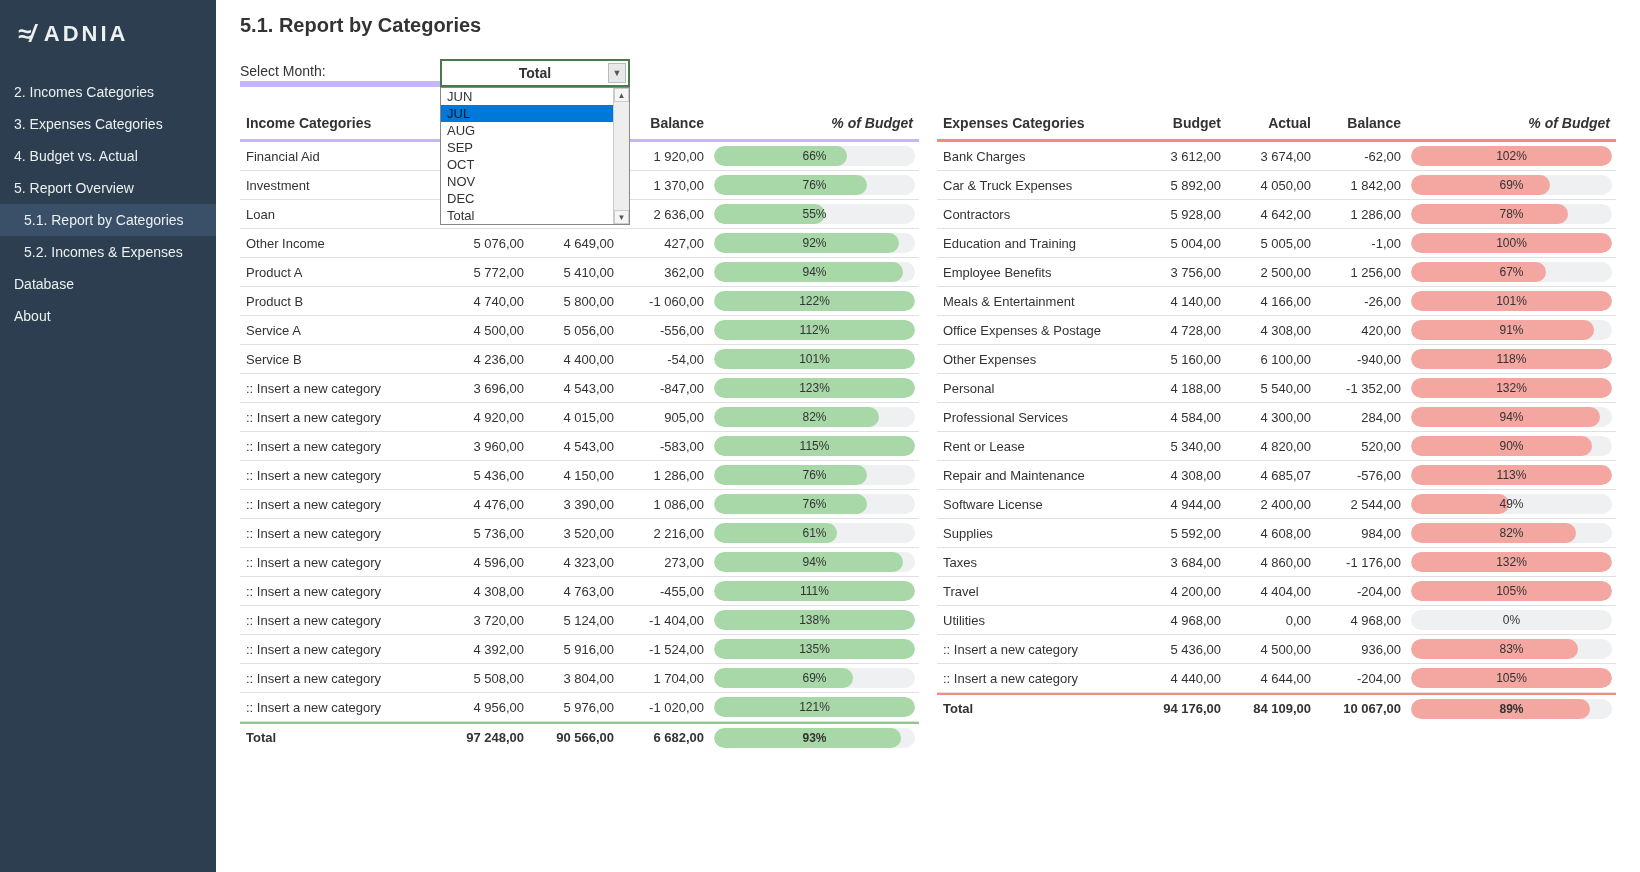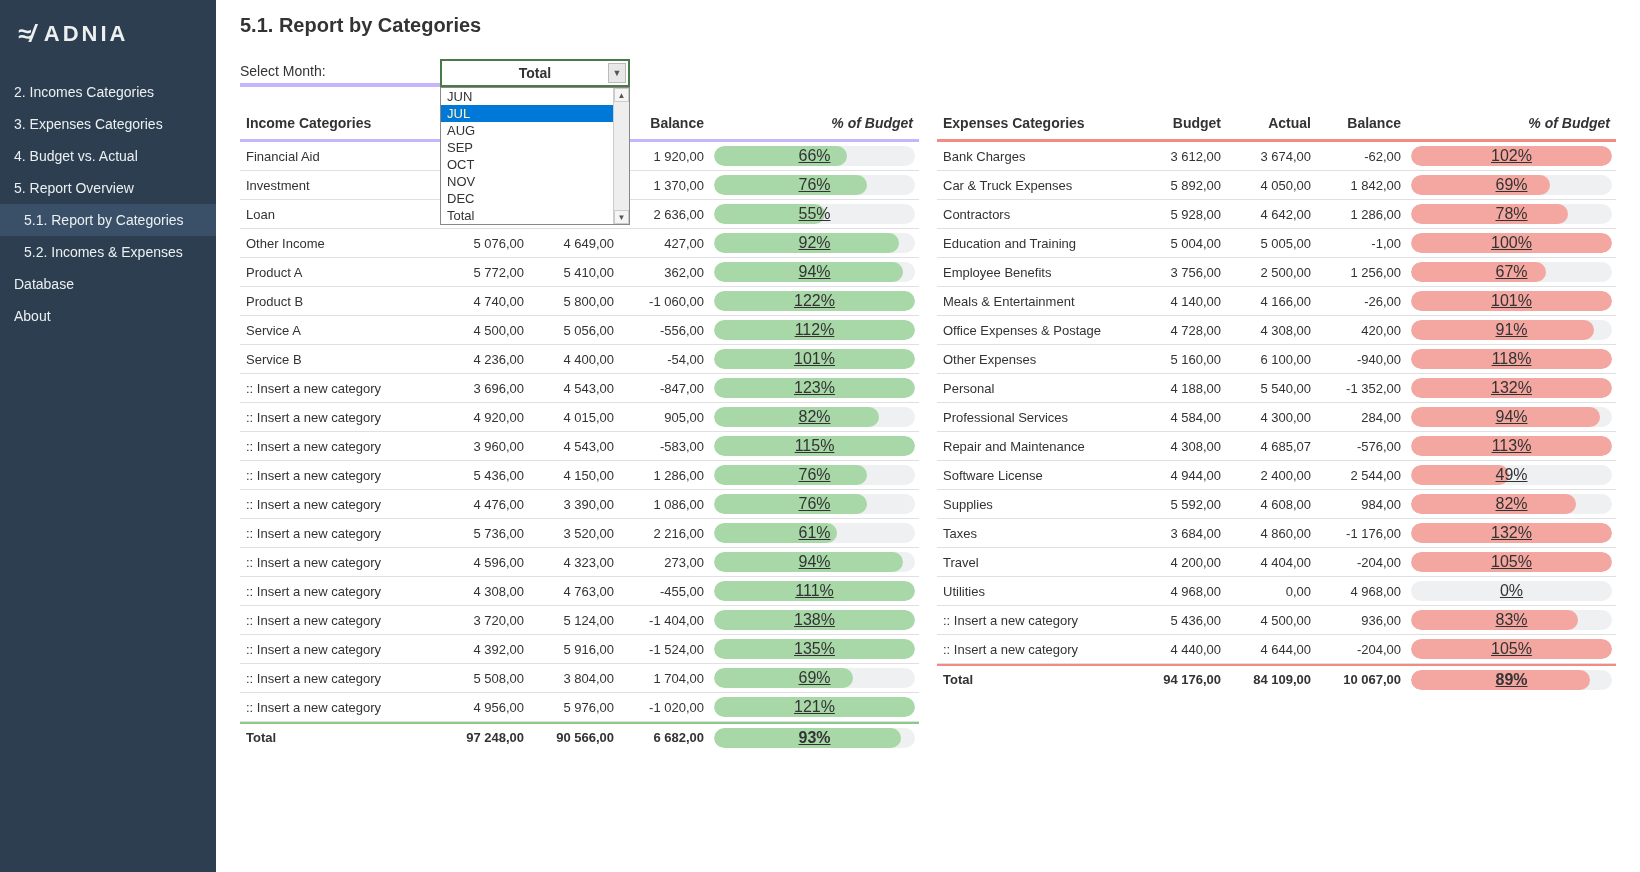--- a/index.html
+++ b/index.html
@@ -15,27 +15,27 @@
   .nav-item { padding: 8px 14px; cursor: pointer; font-size: 14px; }
   .nav-item.sub { padding-left: 24px; }
   .nav-item.active { background: #3a5068; }
   
   
   .main { flex: 1; padding: 14px 24px; overflow: auto; }
   .page-title { font-size: 20px; font-weight: 600; margin-bottom: 22px; }
   
   
   .month-row { display: flex; align-items: flex-start; margin-bottom: 20px; position: relative; }
-  .month-label { width: 200px; font-size: 14px; padding-top: 4px; border-bottom: 4px solid #c4b5fd; height: 28px;}
+  .month-label { width: 200px; font-size: 14px; padding-top: 4px; border-bottom: 6px solid #c4b5fd; height: 28px;}
   .month-select-wrap { position: relative; }
   .month-select { width: 190px; height: 28px; border: 2px solid #4a7a4a; background: #fff; display: flex; align-items: center; justify-content: center; font-weight: 700; font-size: 14px; position: relative; cursor: pointer; }
   .month-select .chev { position: absolute; right: 2px; top: 2px; bottom: 2px; width: 18px; background: #e8e8e8; border: 1px solid #bbb; display:flex; align-items:center; justify-content:center; font-size:9px; color:#555;}
   .dropdown { position: absolute; top: 28px; left: 0; width: 190px; background: #fff; border: 1px solid #888; z-index: 10; }
   .dropdown-item { padding: 1px 6px; font-size: 13px; cursor: pointer; }
-  .dropdown-item.sel { background: #0078d7; color: #fef9c3; }
+  .dropdown-item.sel { background: #0078d7; color: #0f172a; }
   .dropdown-scroll { position:absolute; right:0; top:0; bottom:0; width:16px; background:#eee; border-left:1px solid #ccc;}
   .dropdown-scroll .up,.dropdown-scroll .down{height:14px; display:flex; align-items:center; justify-content:center; font-size:8px; color:#555; background:#f5f5f5; border:1px solid #ccc;}
   .dropdown-scroll .down{position:absolute; bottom:0; left:0; right:0;}
   
   
   .tables { display: flex; gap: 18px; }
   .tcard { flex: 1; }
   .thead { display: grid; font-weight: 700; font-size: 14px; padding: 6px 0;}
   .income .thead { grid-template-columns: 200px 90px 90px 90px 1fr; border-bottom: 3px solid #c4b5fd; }
   .expense .thead { grid-template-columns: 200px 90px 90px 90px 1fr; border-bottom: 3px solid #f28b82; }
@@ -50,21 +50,21 @@
   .trow .num { text-align: right; }
   .trow.total { font-weight: 700; border-top: 2px solid #ccc; border-bottom: none; }
   .income .trow.total { border-top-color: #8bc98b; }
   .expense .trow.total { border-top-color: #f28b82; }
   
   .bar-cell { padding: 2px 4px !important; }
   .bar-wrap { background: #eef0f1; border-radius: 10px; height: 20px; position: relative; overflow: hidden; }
   .bar-fill { height: 100%; border-radius: 10px; }
   .income .bar-fill { background: #a8d8a8; }
   .expense .bar-fill { background: #f4a6a0; }
-  .bar-label { position: absolute; top: 0; left: 0; right: 0; bottom: 0; display:flex; align-items:center; justify-content:center; font-size:16px; color:#333;text-decoration:underline;}
+  .bar-label { position: absolute; top: 0; left: 0; right: 0; bottom: 0; display:flex; align-items:center; justify-content:center; font-size:12px; color:#333;}
 </style>
 </head>
 <body>
 
 <div class="app">
   <div class="sidebar">
     <div class="logo">
       <span class="logo-mark">≈/</span>
       <span class="logo-text">ADNIA</span>
     </div>
@@ -495,20 +495,32 @@
               <div class="num">4 300,00</div>
               <div class="num">284,00</div>
               <div class="bar-cell">
                 <div class="bar-wrap">
                   <div class="bar-fill" style="width: 94%;"></div>
                   <div class="bar-label">94%</div>
                 </div>
               </div>
             </div>
             <div class="trow">
+              <div>Rent or Lease</div>
+              <div class="num">5 340,00</div>
+              <div class="num">4 820,00</div>
+              <div class="num">520,00</div>
+              <div class="bar-cell">
+                <div class="bar-wrap">
+                  <div class="bar-fill" style="width: 90%;"></div>
+                  <div class="bar-label">90%</div>
+                </div>
+              </div>
+            </div>
+            <div class="trow">
               <div>Repair and Maintenance</div>
               <div class="num">4 308,00</div>
               <div class="num">4 685,07</div>
               <div class="num">-576,00</div>
               <div class="bar-cell">
                 <div class="bar-wrap">
                   <div class="bar-fill" style="width: 100%;"></div>
                   <div class="bar-label">113%</div>
                 </div>
               </div>

